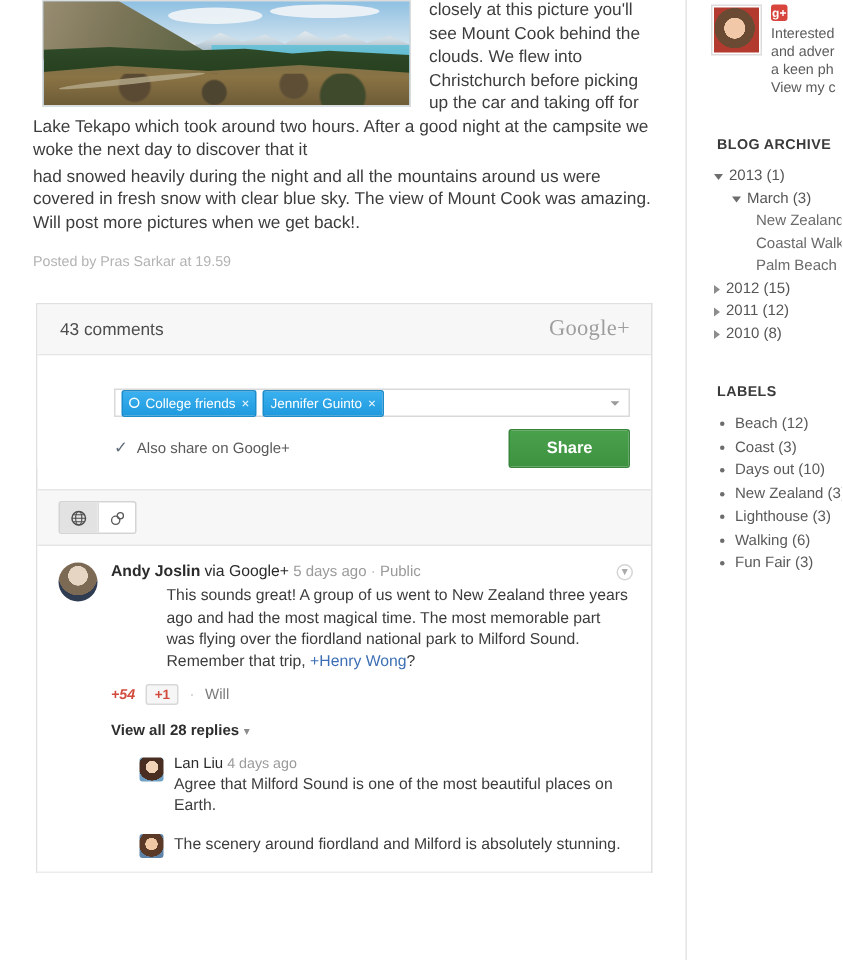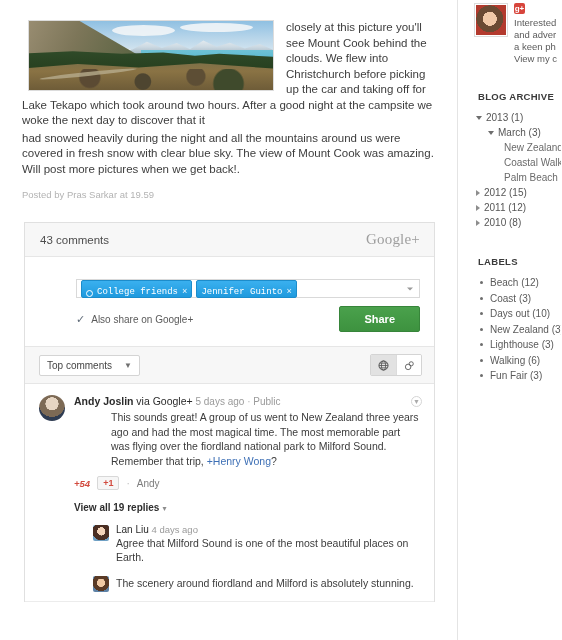--- a/index.html
+++ b/index.html
@@ -22,21 +22,20 @@
     padding: 0;
     border-right: 1px solid #e4e4e4;
     overflow: hidden;
   }
 
   .post-body {
     padding: 0 22px 0 22px;
     font-size: 11.5px;
     line-height: 15.5px;
     color: #3d3d3d;
-    margin-top: 20px;
   }
   .post-photo {
     float: left;
     width: 246px;
     height: 71px;
     margin: 0 12px 6px 6px;
     border: 1px solid #dcdcdc;
     background: #9fc9e0;
     position: relative;
     overflow: hidden;
@@ -155,31 +154,30 @@
   .audience-row { margin: 8px 0 0 37px; }
   .audience-field {
     border: 1px solid #d9d9d9;
     height: 19px;
     display: flex; align-items: center;
     padding: 0 4px;
     position: relative;
     background:#fff;
   }
   .chip {
-    display:flex; align-items:flex-end; gap:4px;
+    display:flex; align-items:center; gap:4px;
     height: 18px;
     background: linear-gradient(to bottom, #3ab0ef 0%, #1f9ade 100%);
     border: 1px solid #1c8ccb;
     border-radius: 2px;
     color: #fff;
     font-size: 9px;
     padding: 0 4px;
     margin-right: 4px;
     white-space: nowrap;
-    font-family: Liberation Mono, monospace;
   }
   .chip .ring {
     width:7px; height:7px; border-radius:50%;
     border: 1.5px solid #ffffff;
   }
   .chip .chip-x { opacity:.9; font-size:9px; }
   .aud-caret {
     position:absolute; right:6px; top:50%;
     width:0;height:0;border-left:3px solid transparent;border-right:3px solid transparent;
     border-top:3px solid #9a9a9a; transform: translateY(-50%);
@@ -364,24 +362,20 @@
         <div class="share-row">
           <div class="share-left">
             <span class="checkmark">✓</span>
             <span>Also share on Google+</span>
           </div>
           <button class="share-btn">Share</button>
         </div>
       </div>
 
       <div class="gp-toolbar">
-        <div class="sort-select">
-          <span>Top comments</span>
-          <span class="sort-caret">▼</span>
-        </div>
         <div class="view-toggle">
           <div class="vt-btn active">
             <svg width="11" height="11" viewBox="0 0 16 16" aria-hidden="true">
               <circle cx="8" cy="8" r="6.6" fill="none" stroke="#4c4c4c" stroke-width="1.4"></circle>
               <ellipse cx="8" cy="8" rx="3" ry="6.6" fill="none" stroke="#4c4c4c" stroke-width="1.1"></ellipse>
               <path d="M1.6 8h12.8M2.6 4.6h10.8M2.6 11.4h10.8" stroke="#4c4c4c" stroke-width="1.1" fill="none"></path>
             </svg>
           </div>
           <div class="vt-btn">
             <svg width="11" height="11" viewBox="0 0 16 16" aria-hidden="true">
@@ -406,26 +400,26 @@
               <span class="c-sep">·</span>
               <span>Public</span>
             </div>
             <div class="c-text">
               <span>This sounds great! A group of us went to New Zealand three years ago and had the most magical time. The most memorable part was flying over the fiordland national park to Milford Sound. Remember that trip, </span><span class="mention">+Henry Wong</span><span>?</span>
             </div>
             <div class="c-actions">
               <span class="plus-count">+54</span>
               <span class="plus-btn">+1</span>
               <span class="dot-sep">·</span>
-              <span class="reply-link">Andy</span>
+              <span class="reply-link">Will</span>
             </div>
 
             <div class="replies">
               <div class="view-replies">
-                <span>View all 19 replies</span><span class="caret">▾</span>
+                <span>View all 28 replies</span><span class="caret">▾</span>
               </div>
 
               <div class="reply">
                 <div class="r-avatar-wrap">
                   <div class="avatar a-lan"></div>
                 </div>
                 <div class="r-body">
                   <div class="r-meta">
                     <span class="r-author">Lan Liu</span>
                     <span>4 days ago</span>

